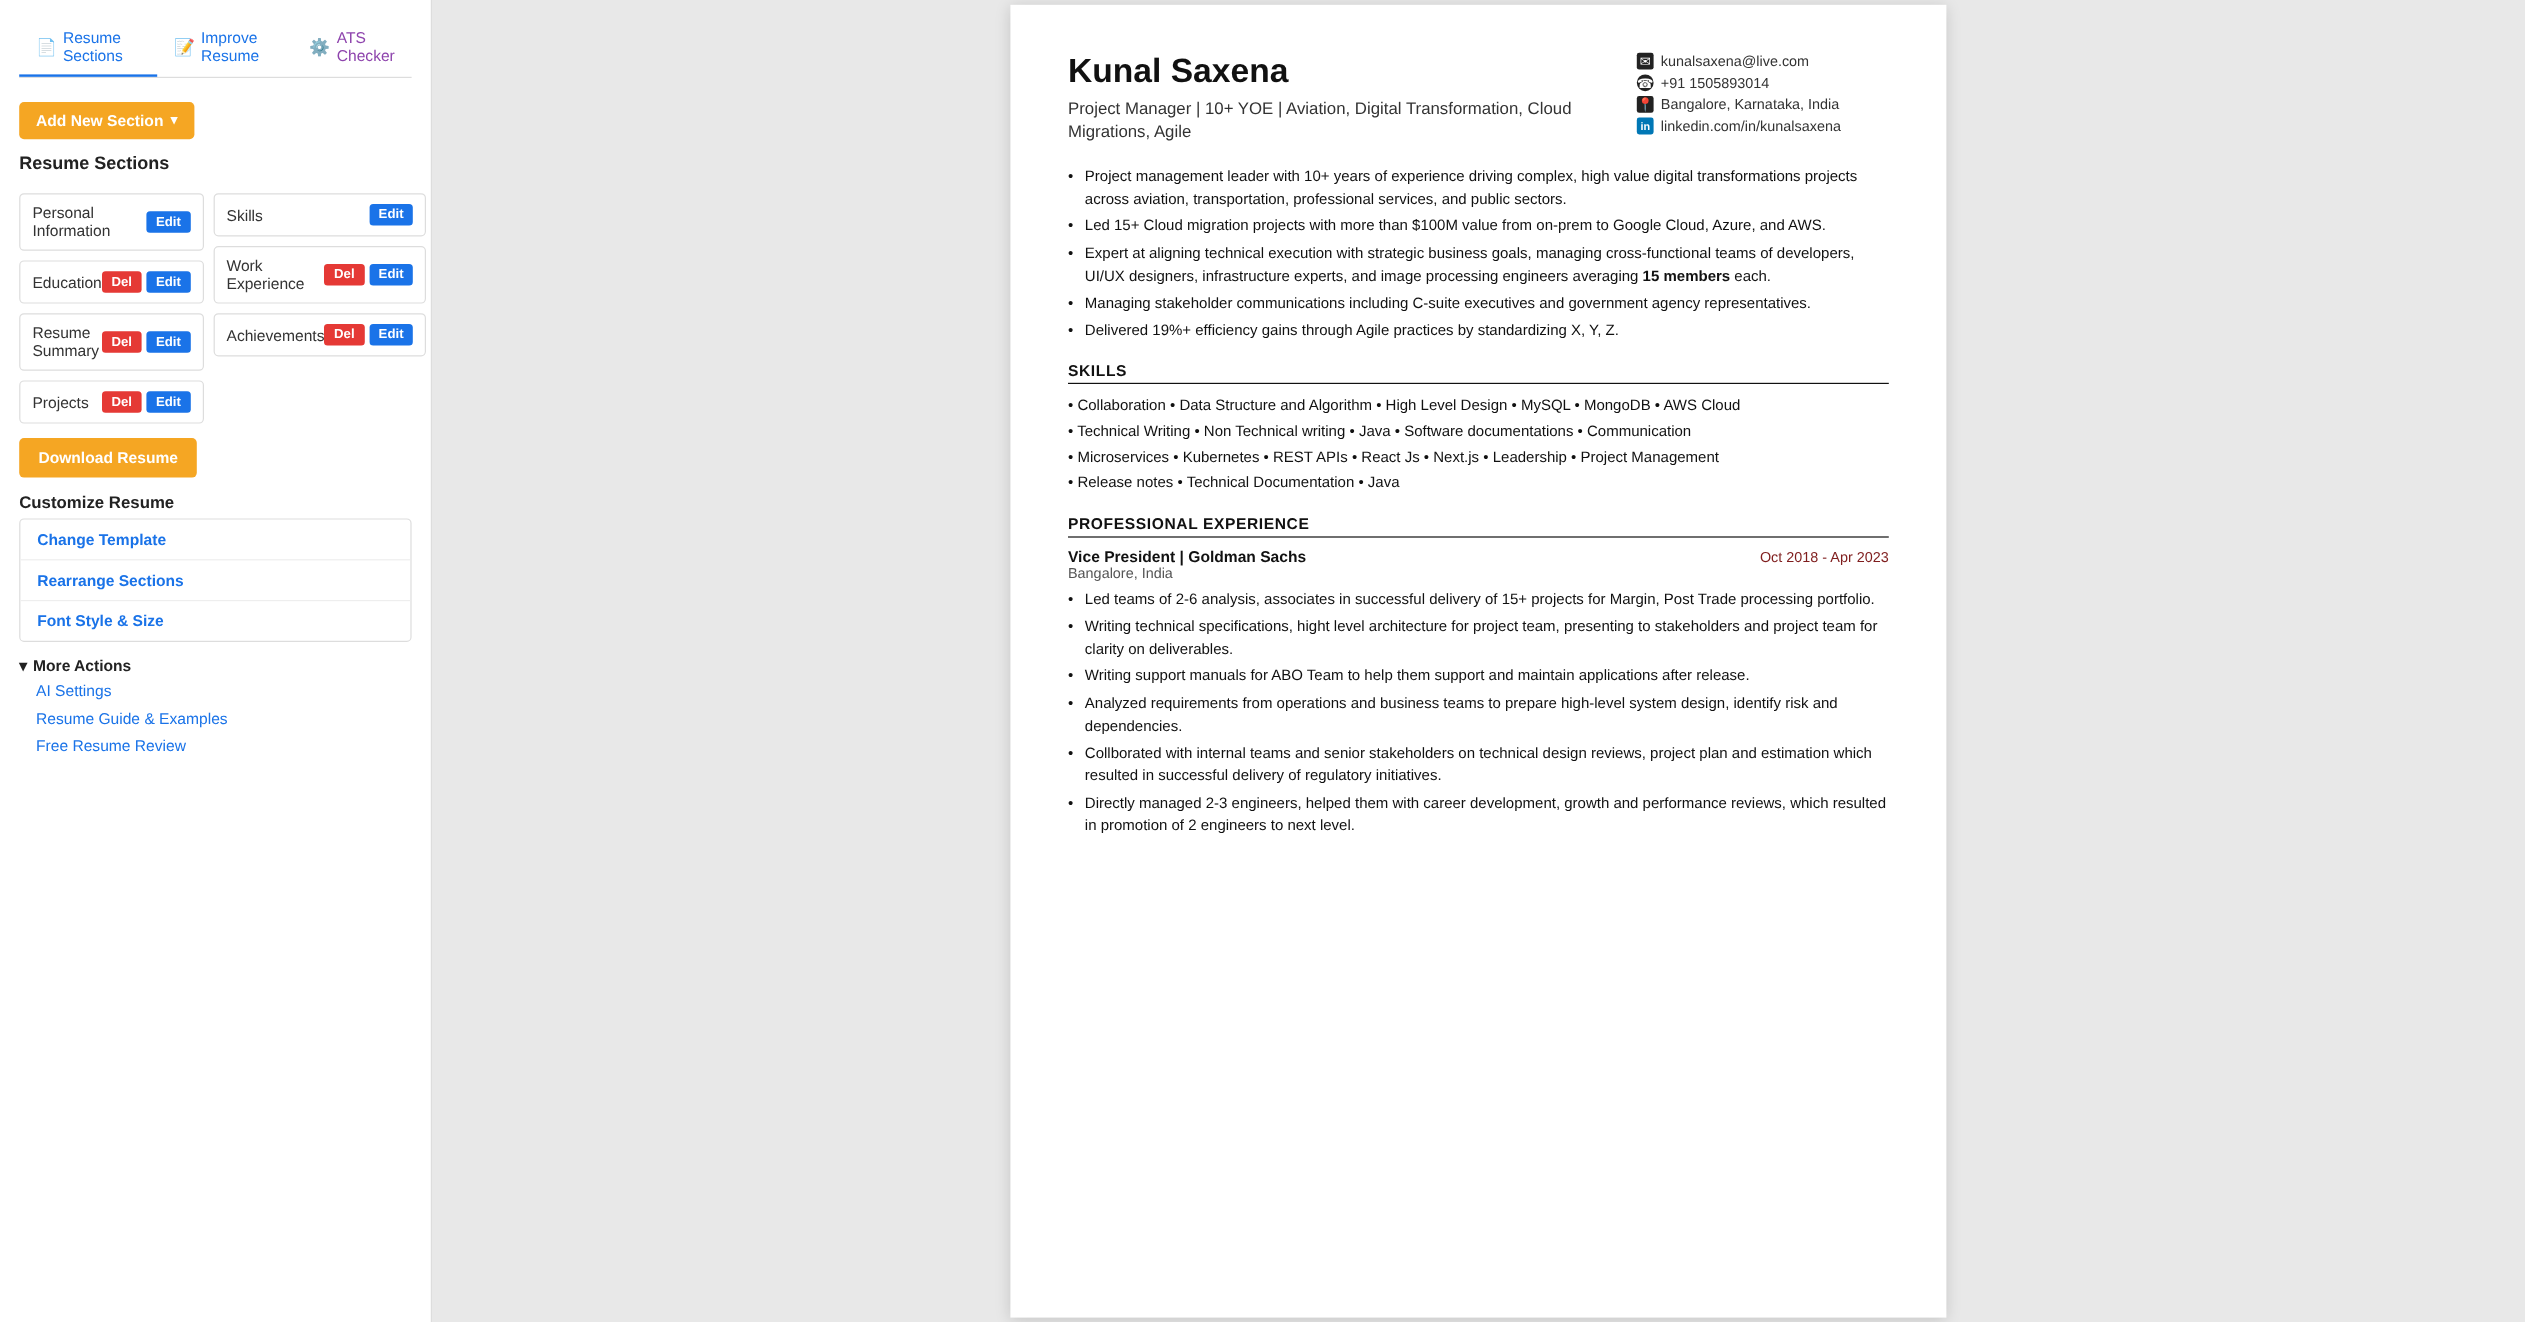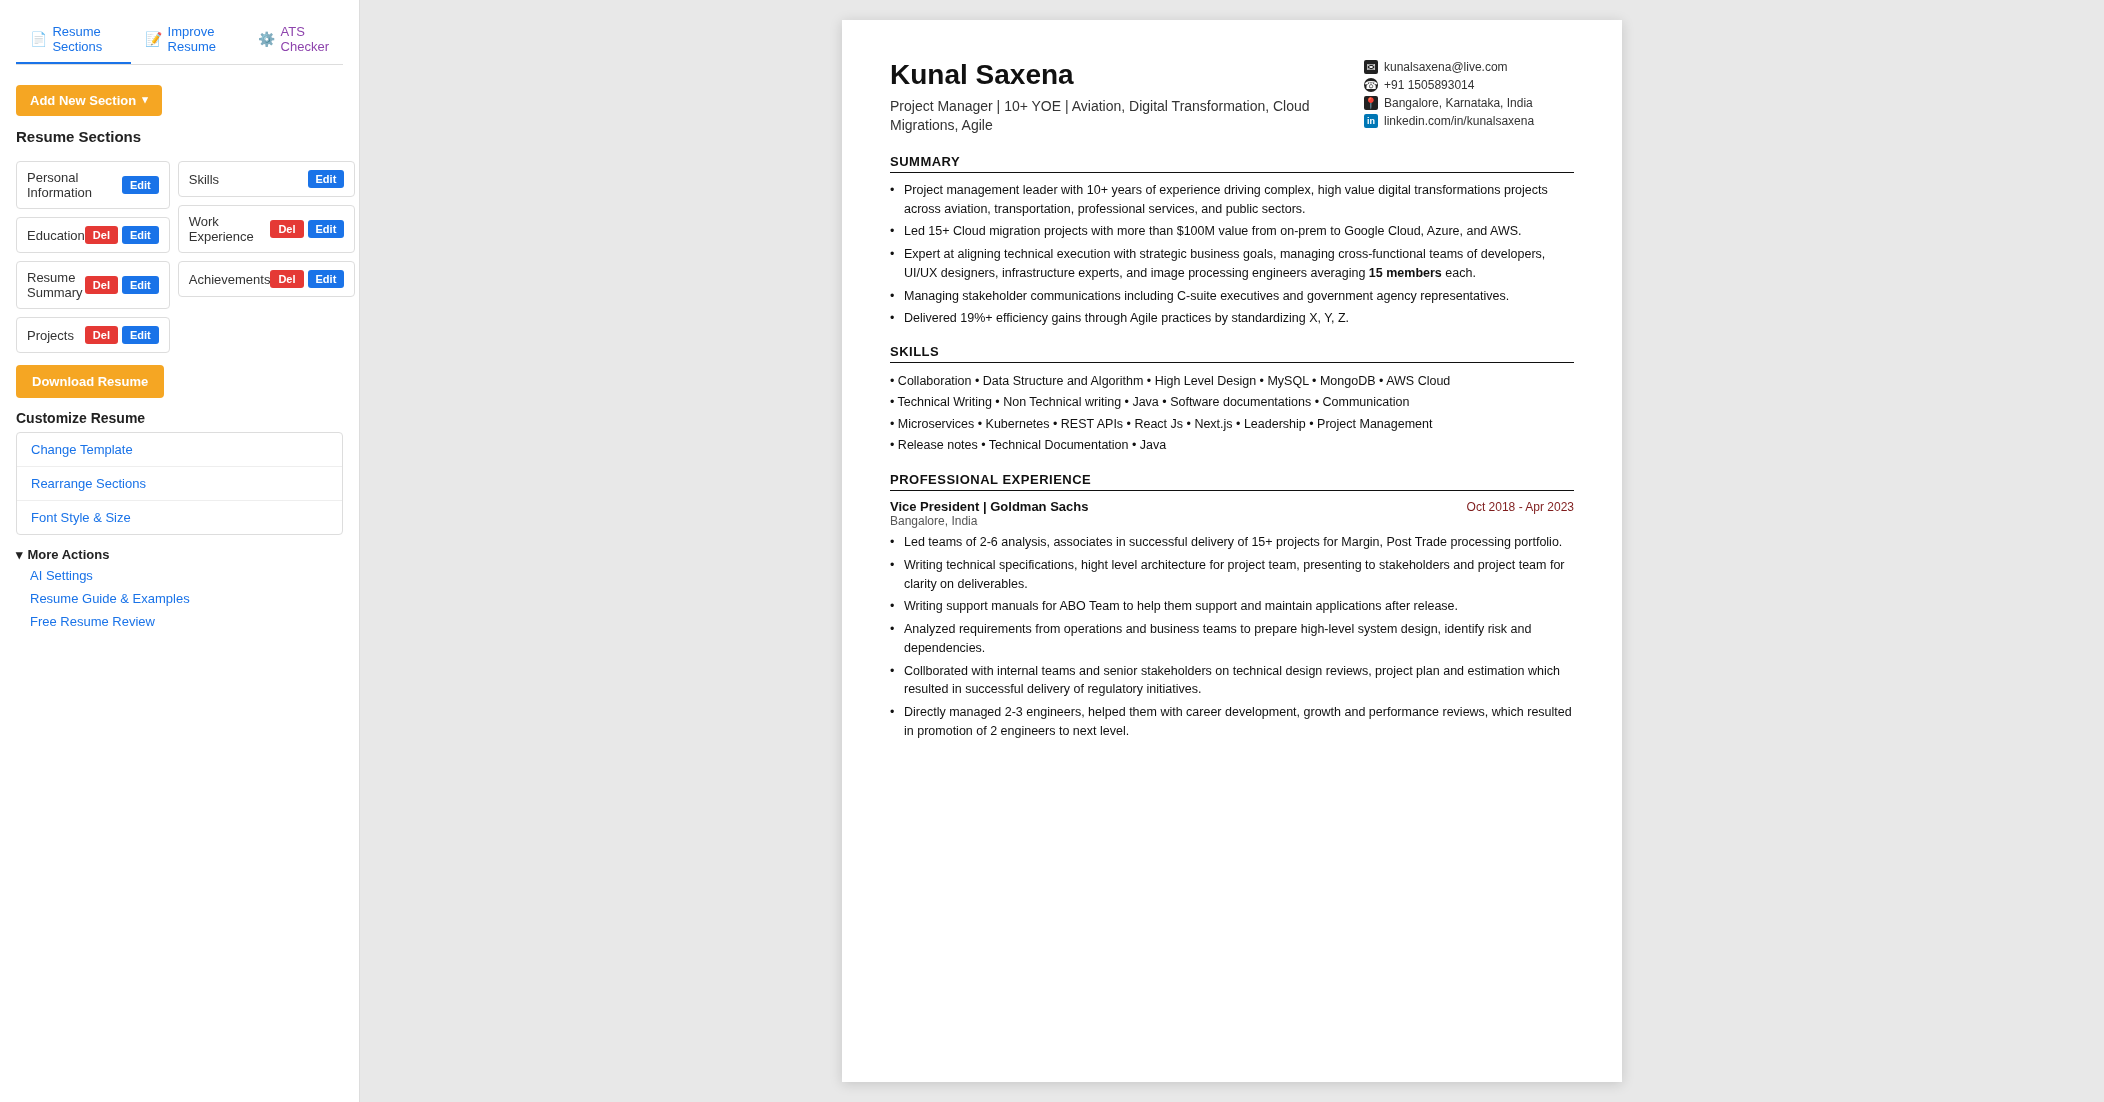--- a/index.html
+++ b/index.html
@@ -121,20 +121,21 @@
     .customize-heading {
       font-size: 14px;
       font-weight: 700;
       color: #222;
       margin-bottom: 6px;
     }
     .customize-list {
       border: 1px solid #ddd;
       border-radius: 4px;
       overflow: hidden;
+      font-weight: bold;
     }
     .customize-item {
       padding: 9px 14px;
       font-size: 13px;
       color: #1a73e8;
       cursor: pointer;
       border-bottom: 1px solid #eee;
     }
     .customize-item:last-child { border-bottom: none; }
 
@@ -155,21 +156,21 @@
       cursor: pointer;
       padding: 2px 14px;
     }
 
     
     .right-panel {
       flex: 1;
       background: #e8e8e8;
       display: flex;
       justify-content: center;
-      padding: 20px;
+      padding: 4px;
       overflow-y: auto;
     }
     .resume-paper {
       background: #fff;
       width: 780px;
       min-height: 1000px;
       padding: 40px 48px;
       box-shadow: 0 2px 12px rgba(0,0,0,0.15);
       font-family: Arial, sans-serif;
       font-size: 13px;
@@ -411,21 +412,20 @@
           <span>Bangalore, Karnataka, India</span>
         </div>
         <div class="resume-contact-item">
           <span class="contact-icon linkedin" style="font-size:9px;font-weight:bold;">in</span>
           <span>linkedin.com/in/kunalsaxena</span>
         </div>
       </div>
     </div>
 
     <div class="resume-section">
-      <div class="resume-section-title">SUMMARY</div>
       <ul class="resume-bullet-list">
         <li>Project management leader with 10+ years of experience driving complex, high value digital transformations projects across aviation, transportation, professional services, and public sectors.</li>
         <li>Led 15+ Cloud migration projects with more than $100M value from on-prem to Google Cloud, Azure, and AWS.</li>
         <li>Expert at aligning technical execution with strategic business goals, managing cross-functional teams of developers, UI/UX designers, infrastructure experts, and image processing engineers averaging <strong>15 members</strong> each.</li>
         <li>Managing stakeholder communications including C-suite executives and government agency representatives.</li>
         <li>Delivered 19%+ efficiency gains through Agile practices by standardizing X, Y, Z.</li>
       </ul>
     </div>
 
     <div class="resume-section">

